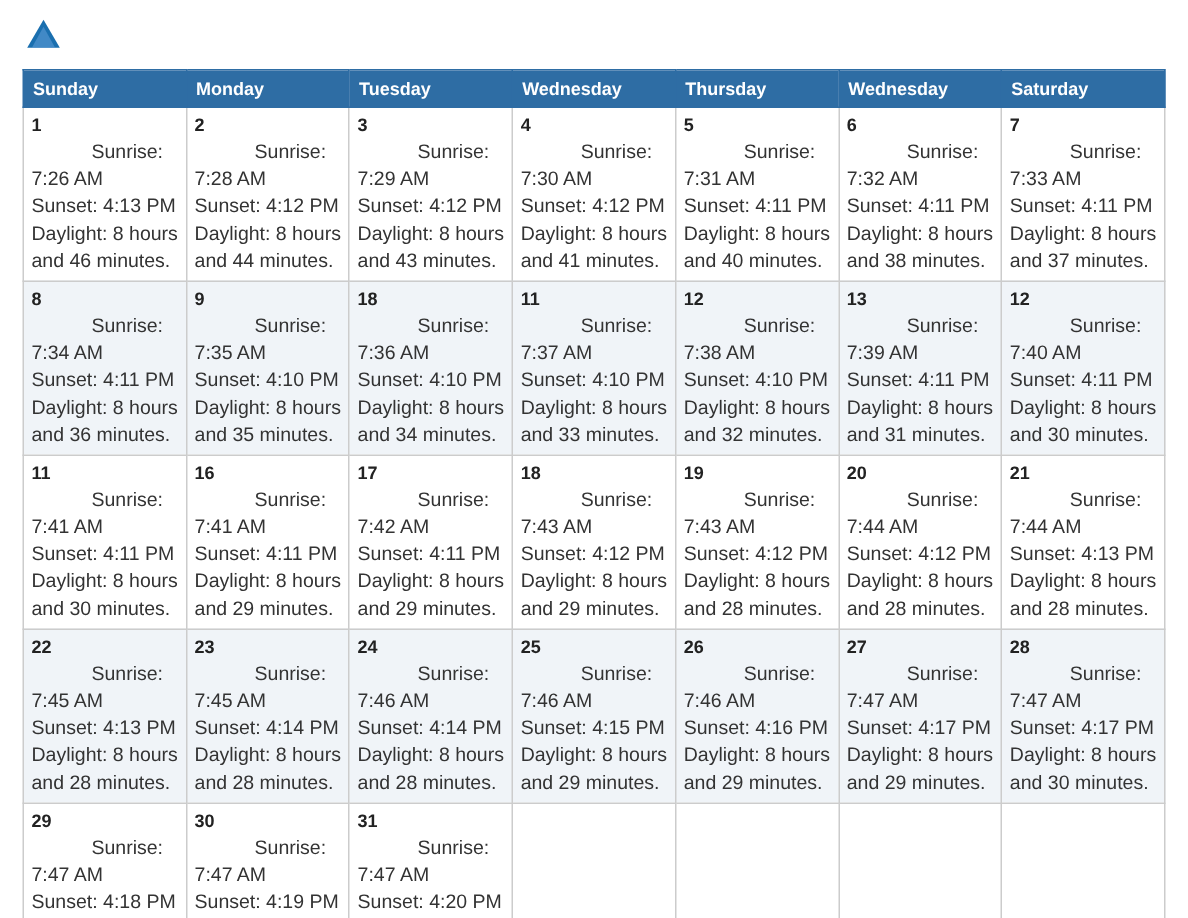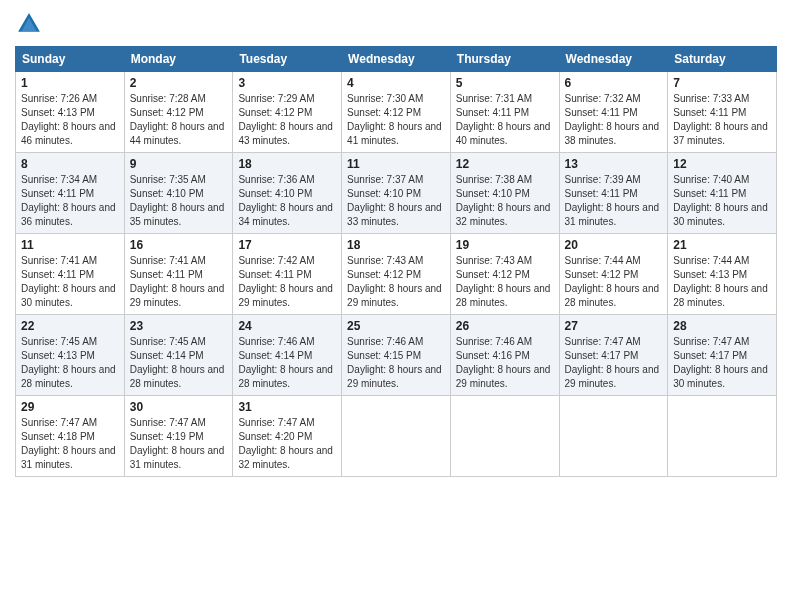--- a/index.html
+++ b/index.html
@@ -80,23 +80,24 @@
       background-color: #f0f4f8;
     }
     .day-num {
       font-size: 12px;
       font-weight: bold;
       color: #222;
       display: block;
       margin-bottom: 2px;
     }
     .day-info {
-      font-size: 10px;
+      font-size: 13px;
       color: #333;
       line-height: 1.4;
+      margin-left: 40px;
     }
     .empty-cell {
       background: #fff !important;
     }
   </style>
 </head>
 <body>
 
 <div class="page">
   <div class="header">

